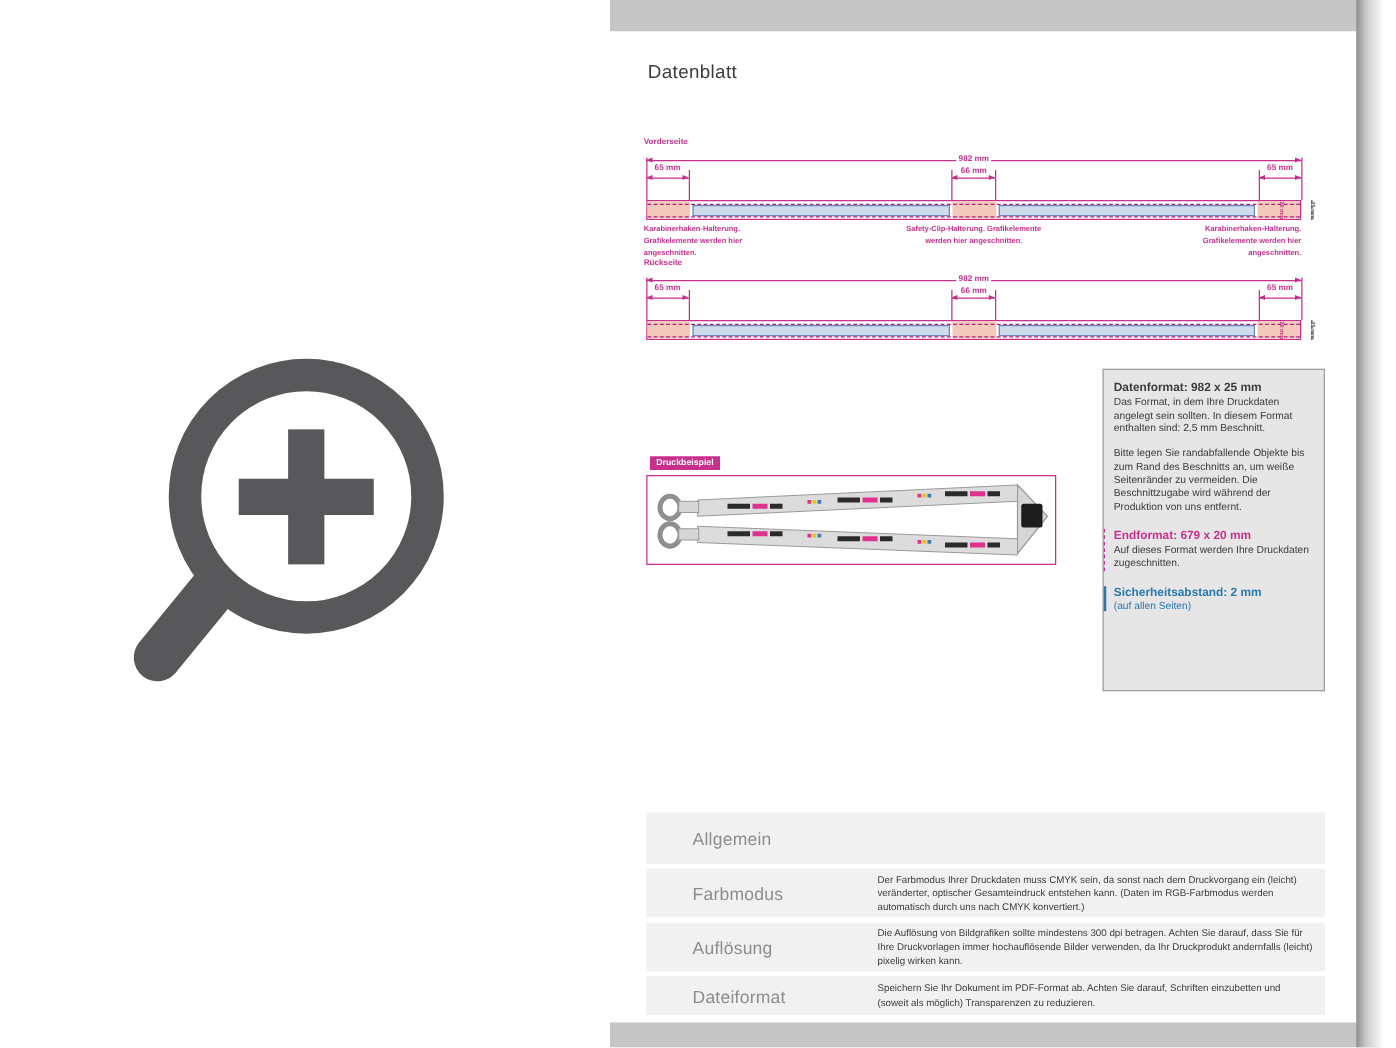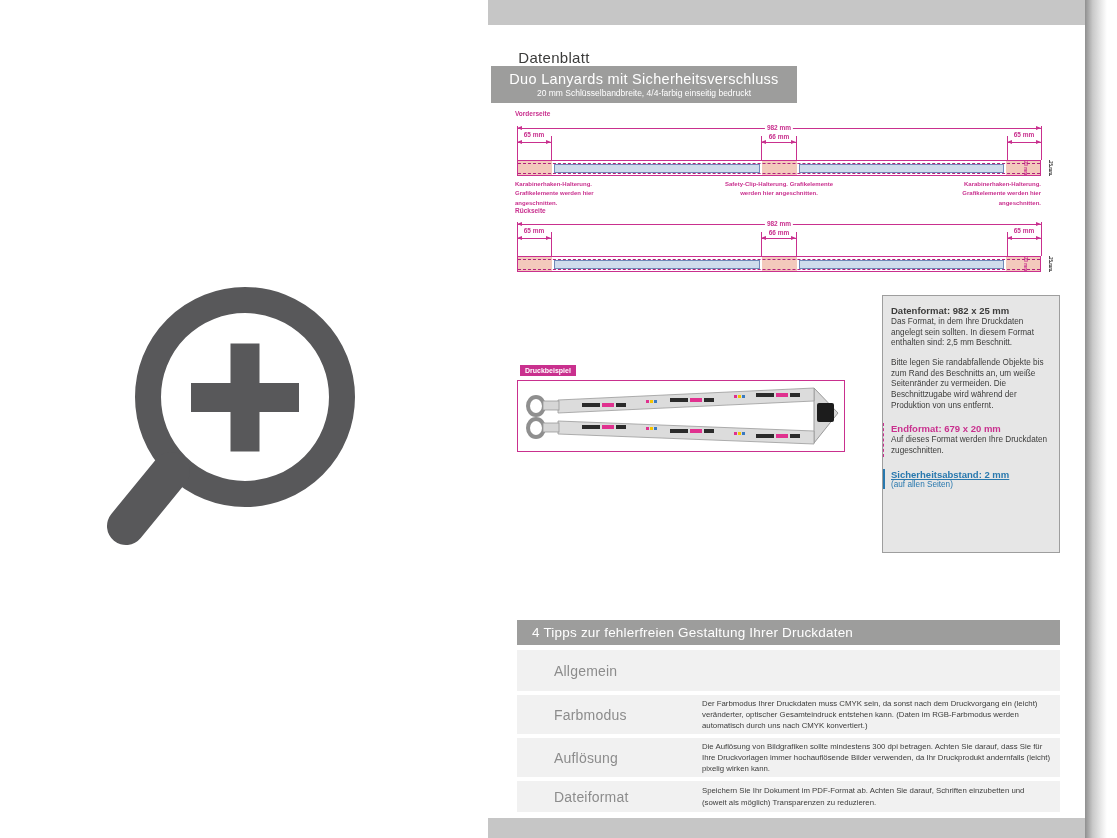--- a/index.html
+++ b/index.html
@@ -42,21 +42,21 @@
     font-weight:bold;padding:2px 5px;}
   .pe-box{position:absolute;left:29px;top:380px;width:328px;height:72px;border:1px solid var(--mag);background:#fff;}
   
   .infobox{position:absolute;left:394px;top:295px;width:178px;height:258px;background:#e6e6e6;
     border:1px solid #9e9e9e;padding:9px 8px 8px 8px;color:var(--ink);}
   .infobox h3{font-size:9.5px;margin:0 0 1px 0;}
   .infobox p{font-size:8.2px;line-height:1.3;margin:0 0 9px 0;}
   .ib-end{border-left:1px dashed var(--mag);margin-left:-8px;padding-left:7px;margin-top:12px;}
   .ib-end h3{color:var(--mag);}
   .ib-safe{border-left:2px solid var(--blue);margin-left:-8px;padding-left:6px;margin-top:12px;}
-  .ib-safe h3{color:var(--blue);margin-bottom:0;text-decoration:underline;}
+  .ib-safe h3{color:var(--blue);margin-bottom:0;}
   .ib-safe .sub{color:var(--blue);font-size:8.2px;margin-bottom:1px;}
   
   .tips-hd{position:absolute;left:29px;top:620px;width:543px;height:25px;background:var(--bar);
     color:#fff;font-size:13.5px;display:flex;align-items:center;padding-left:15px;letter-spacing:.2px;}
   .tip-row{position:absolute;left:29px;width:543px;background:#f1f1f1;display:flex;align-items:center;}
   .tip-row .lbl{width:163px;padding-left:15px;color:#8c8c8c;font-size:14px;letter-spacing:.2px;margin-left:22px;}
   .tip-row .txt{flex:1;padding-right:10px;color:var(--ink);font-size:7.8px;line-height:1.42;}
   .zoomicon{position:absolute;left:95px;top:285px;}
 </style>
 </head>
@@ -71,24 +71,20 @@
     <line x1="76" y1="186" x2="31" y2="241" stroke="#58585a" stroke-width="38" stroke-linecap="round"></line>
   </svg>
 
   <div class="doc">
 
     <div class="strip" style="top:0;height:25px;"></div>
     <div class="strip" style="top:818px;height:20px;"></div>
 
     <div class="datenblatt">Datenblatt</div>
 
-    <div class="titlebar">
-      <div class="t1">Duo Lanyards mit Sicherheitsverschluss</div>
-      <div class="t2">20 mm Schlüsselbandbreite, 4/4-farbig einseitig bedruckt</div>
-    </div>
 
     <div class="dgm-label" style="left:27px;top:110px;">Vorderseite</div>
 
     <div class="dimline" style="left:29px;top:128px;width:524px;">
       <span class="ah l"></span>
         <span class="ah r"></span>
     </div>
     <div class="dlabel" style="left:291px;top:124px;">982 mm</div>
     <div class="dlabel" style="left:291px;top:133px;">66 mm</div>
     <div class="dlabel" style="left:46px;top:131px;">65 mm</div>
@@ -239,21 +235,20 @@
       <div class="ib-end">
         <h3>Endformat: 679 x 20 mm</h3>
         <p style="margin-bottom:12px;">Auf dieses Format werden Ihre Druckdaten zugeschnitten.</p>
       </div>
       <div class="ib-safe">
         <h3>Sicherheitsabstand: 2 mm</h3>
         <div class="sub">(auf allen Seiten)</div>
       </div>
     </div>
 
-    <div class="tips-hd">4 Tipps zur fehlerfreien Gestaltung Ihrer Druckdaten</div>
 
     <div class="tip-row" style="top:650px;height:41px;">
       <div class="lbl">Allgemein</div>
     </div>
     <div class="tip-row" style="top:695px;height:39px;">
       <div class="lbl">Farbmodus</div>
       <div class="txt">Der Farbmodus Ihrer Druckdaten muss CMYK sein, da sonst nach dem Druckvorgang ein (leicht) veränderter, optischer Gesamteindruck entstehen kann. (Daten im RGB-Farbmodus werden automatisch durch uns nach CMYK konvertiert.)</div>
     </div>
     <div class="tip-row" style="top:738px;height:39px;">
       <div class="lbl">Auflösung</div>

